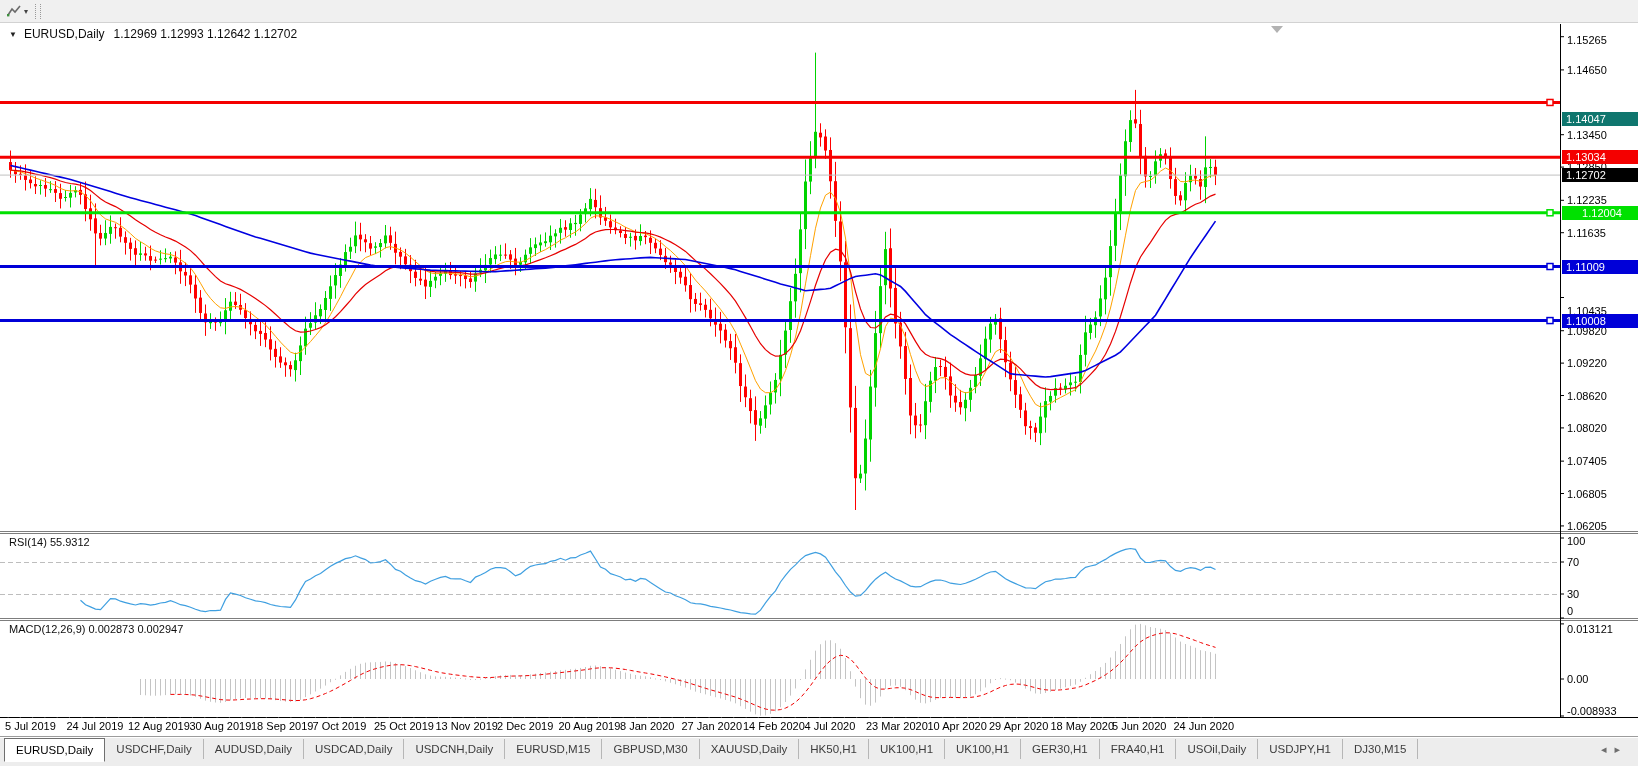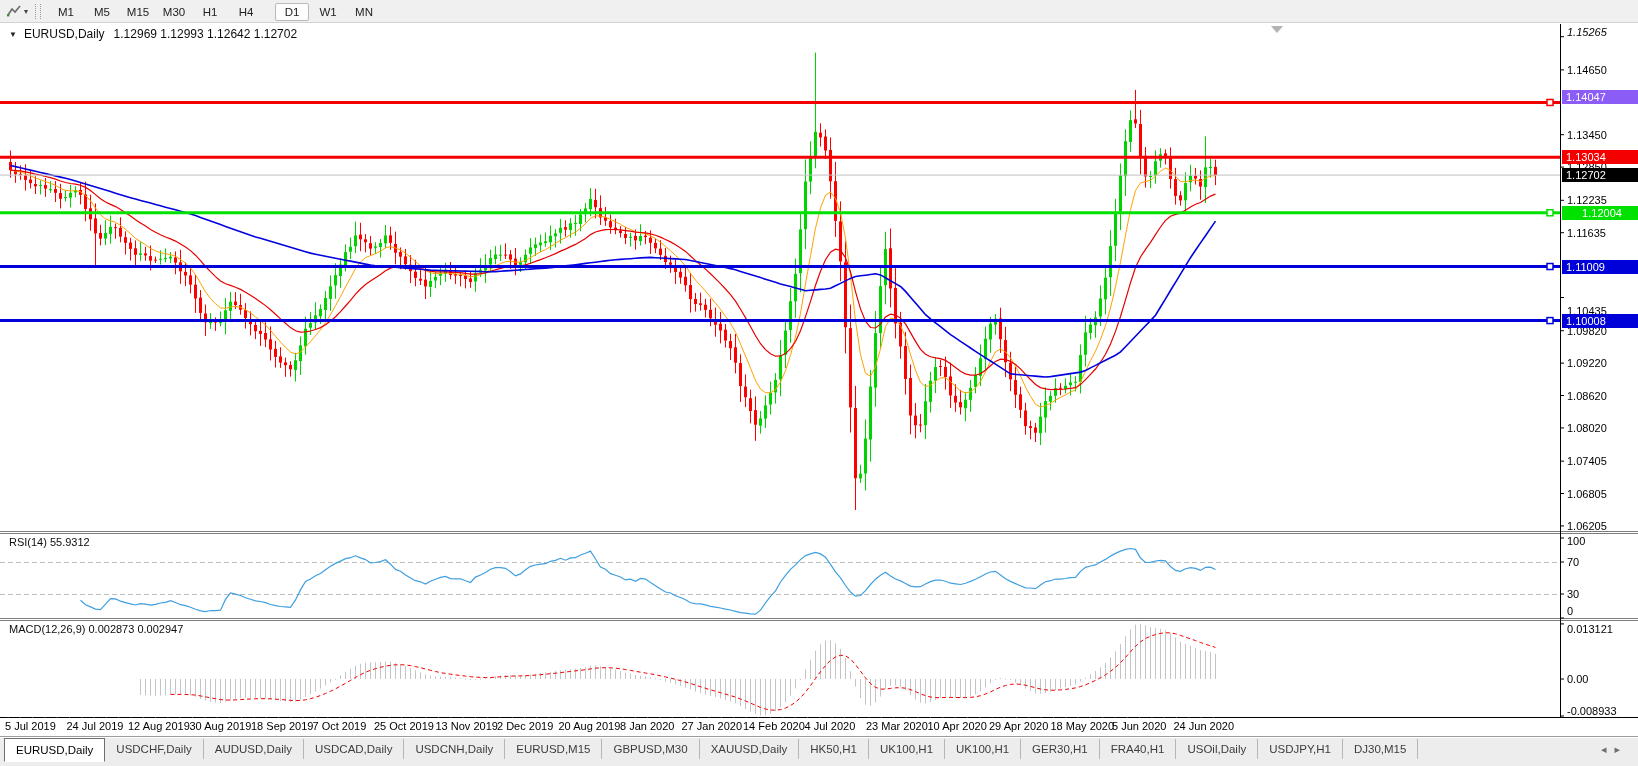--- a/index.html
+++ b/index.html
@@ -47,21 +47,20 @@
 
   <div id="toolbar">
     <span class="tbicon">
       <svg width="14" height="14" viewBox="0 0 14 14">
         <polyline points="1,11 5,5 8,8 13,2" fill="none" stroke="#6a6a6a" stroke-width="1.6"></polyline>
         <rect x="0" y="10" width="2.4" height="2.4" fill="#3d8f3d"></rect>
       </svg>
     </span>
     <span class="tbcaret">▾</span>
     <span class="grip"></span>
-    <span id="tfwrap"><span class="tf">M1</span><span class="tf">M5</span><span class="tf">M15</span><span class="tf">M30</span><span class="tf">H1</span><span class="tf">H4</span><span class="tbsep"></span><span class="tf active">D1</span><span class="tf">W1</span><span class="tf">MN</span><span class="tbsep"></span></span>
   </div>
 
   <div id="chartwin">
     <svg id="plot" width="1638" height="695">
         <rect x="0" y="508" width="1638" height="1" fill="#7d7d7d"></rect>
         <rect x="0" y="510" width="1638" height="1" fill="#7d7d7d"></rect>
         <rect x="0" y="595" width="1638" height="1" fill="#7d7d7d"></rect>
         <rect x="0" y="597" width="1638" height="1" fill="#7d7d7d"></rect>
         <rect x="0" y="694" width="1638" height="1" fill="#000"></rect>
         <rect x="1560" y="1" width="1" height="693" fill="#000"></rect>
@@ -929,35 +928,35 @@
         <line x1="1175.5" y1="694" x2="1175.5" y2="698" stroke="#000"></line>
       </svg>
     <div id="chartTitle">
       <span class="tcaret">▼</span>
       <span class="tsym">EURUSD,Daily</span>
       <span>1.12969 1.12993 1.12642 1.12702</span>
     </div>
     <div id="rsiLabel" class="pane-label">RSI(14) 55.9312</div>
     <div id="macdLabel" class="pane-label">MACD(12,26,9) 0.002873 0.002947</div>
     <div id="labels">
-        <div class="ytick" style="top: 2px; font-style: italic;">1.15265</div>
+        <div class="ytick" style="top: 10px;">1.15265</div>
         <div class="ytick" style="top: 39.9px;">1.14650</div>
         <div class="ytick" style="top: 104.7px;">1.13450</div>
         <div class="ytick" style="top: 137.1px;">1.12850</div>
         <div class="ytick" style="top: 170.31px;">1.12235</div>
         <div class="ytick" style="top: 202.71px;">1.11635</div>
         <div class="ytick" style="top: 281px;">1.10435</div>
         <div class="ytick" style="top: 300.72px;">1.09820</div>
         <div class="ytick" style="top: 333.12px;">1.09220</div>
         <div class="ytick" style="top: 365.52px;">1.08620</div>
         <div class="ytick" style="top: 397.92px;">1.08020</div>
         <div class="ytick" style="top: 431.13px;">1.07405</div>
         <div class="ytick" style="top: 463.53px;">1.06805</div>
         <div class="ytick" style="top: 495.93px;">1.06205</div>
-        <div class="ptag" style="top: 67px; background: #8b5cf6;">1.14047</div>
+        <div class="ptag" style="top: 89px; background: #0f766e;">1.14047</div>
         <div class="ptag" style="top: 127.164px; background: rgb(244, 0, 0);">1.13034</div>
         <div class="ptag" style="top: 182.784px; background: rgb(0, 225, 0); text-align: center;">1.12004</div>
         <div class="ptag" style="top: 236.514px; background: rgb(0, 0, 216);">1.11009</div>
         <div class="ptag" style="top: 290.568px; background: rgb(0, 0, 216);">1.10008</div>
         <div class="ptag" style="top: 145.092px; background: rgb(0, 0, 0);">1.12702</div>
         <div class="ytick" style="top: 511px;">100</div>
         <div class="ytick" style="top: 532px;">70</div>
         <div class="ytick" style="top: 564px;">30</div>
         <div class="ytick" style="top: 581px;">0</div>
         <div class="ytick" style="top: 599px;">0.013121</div>

